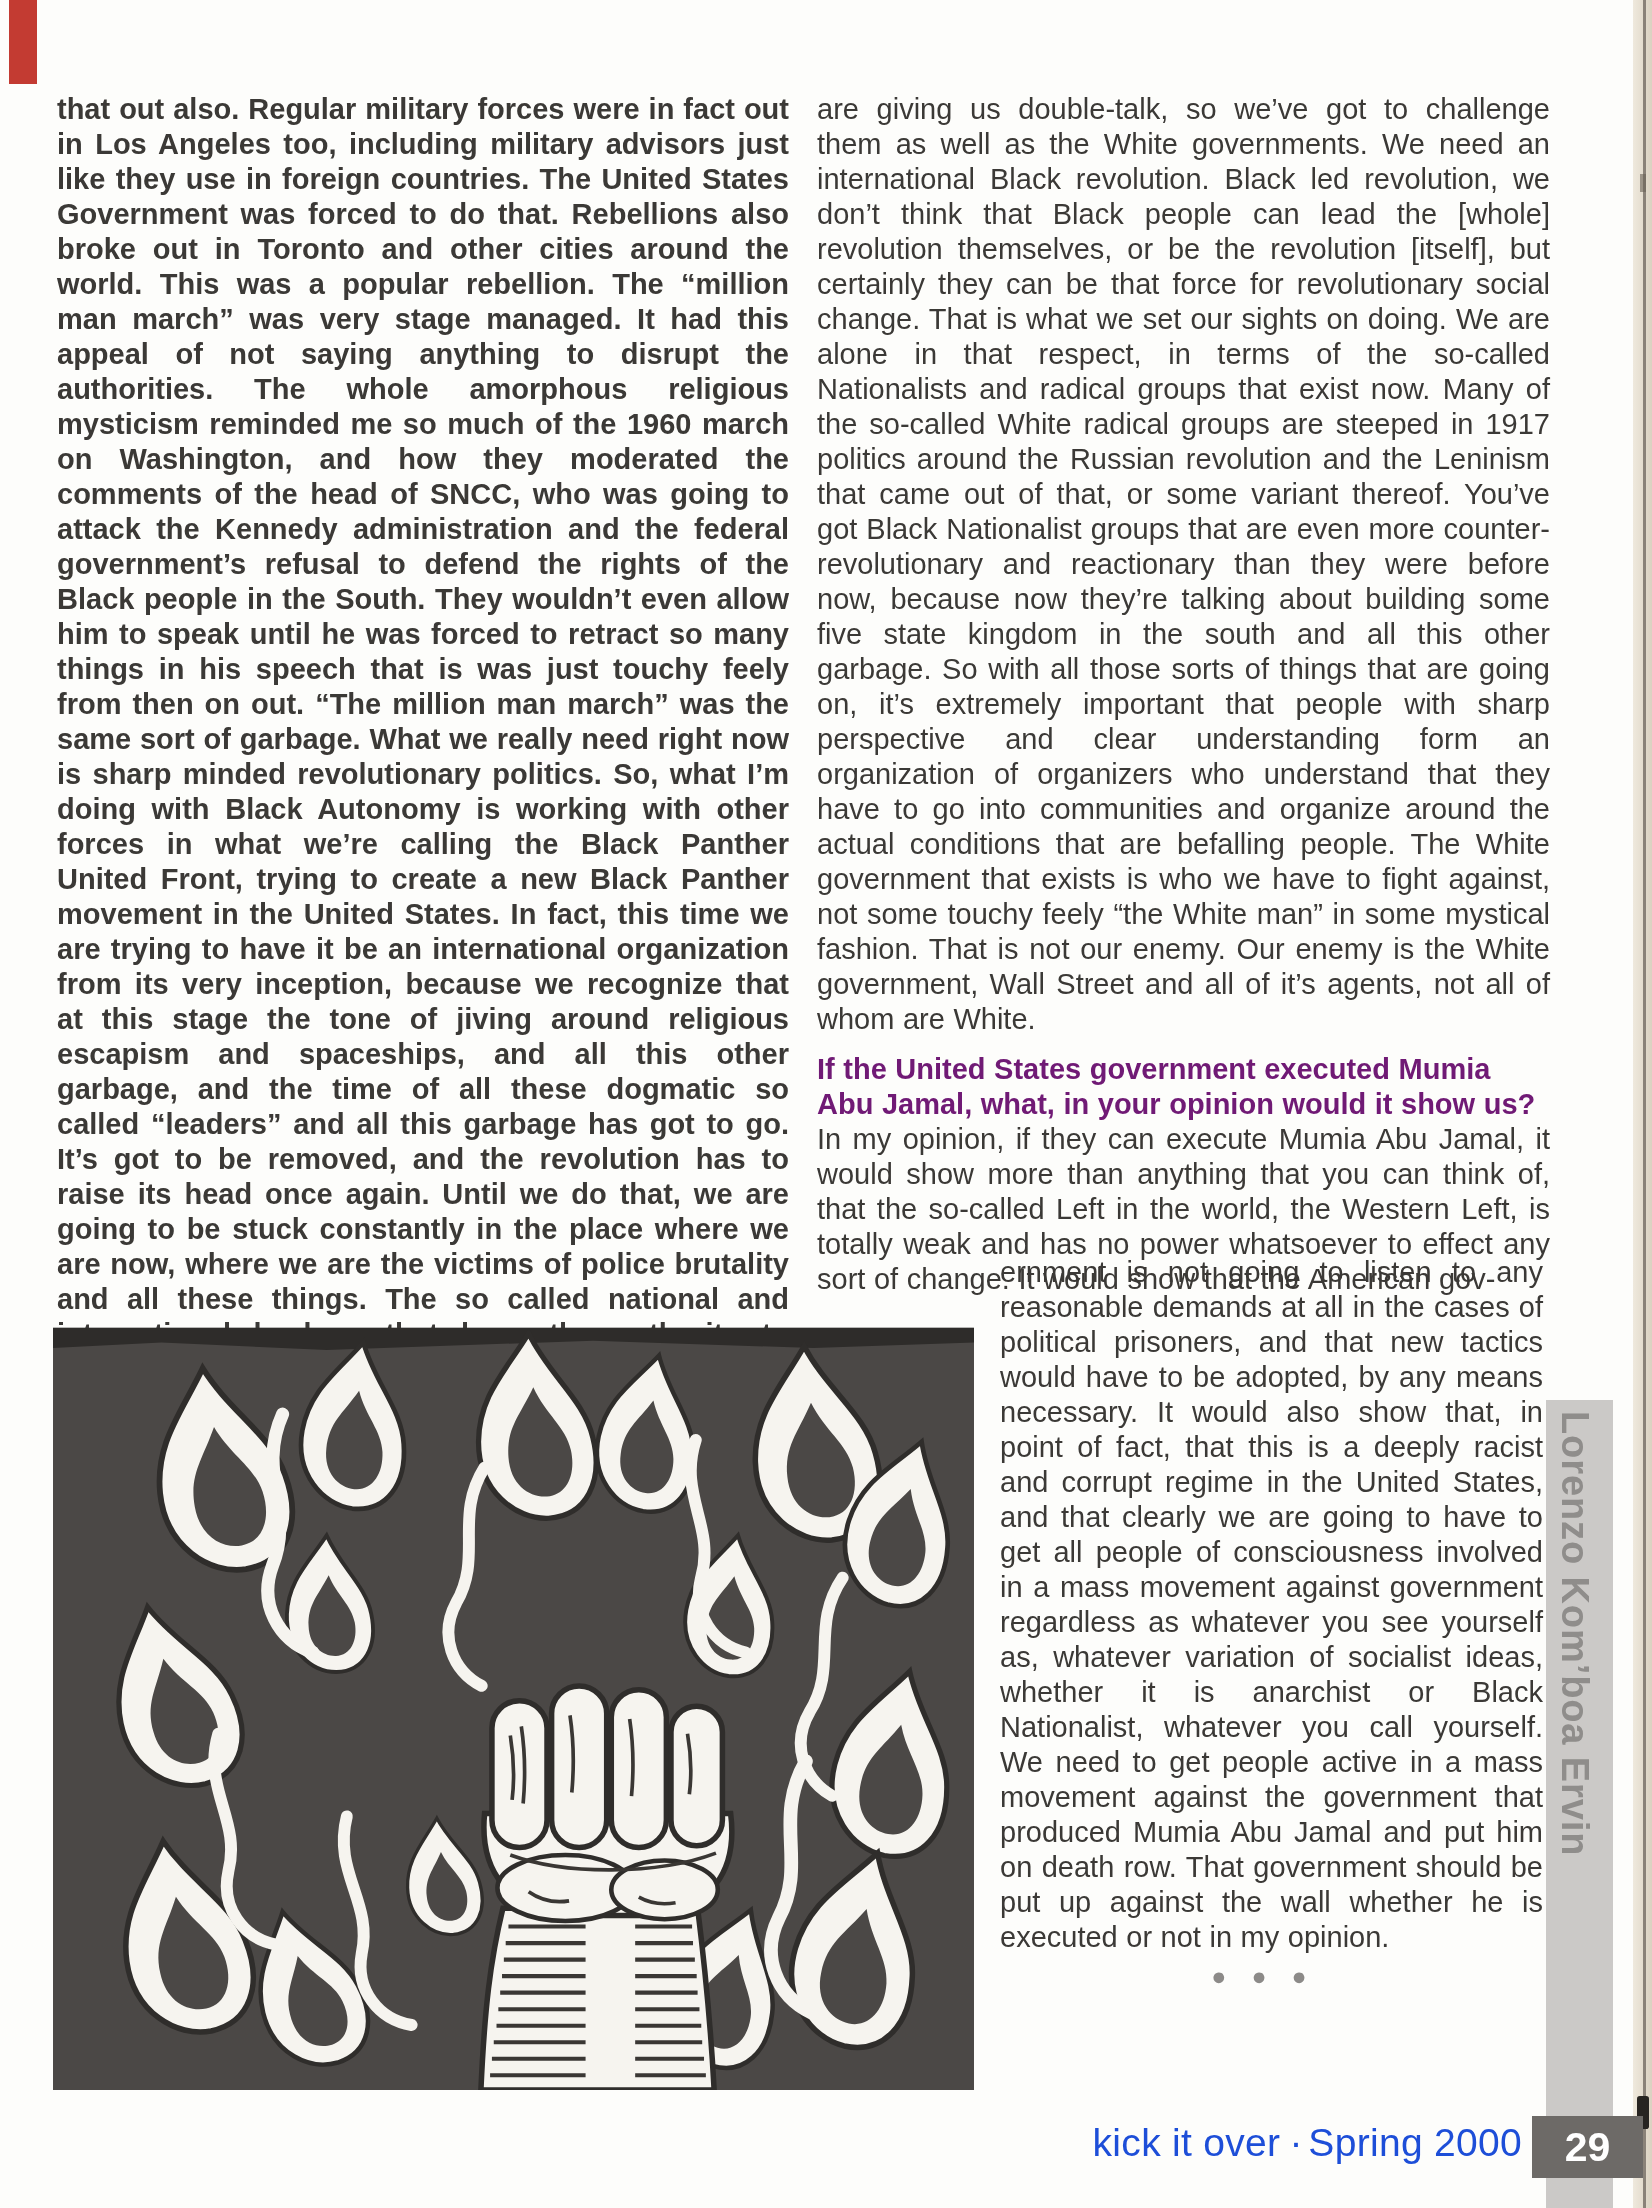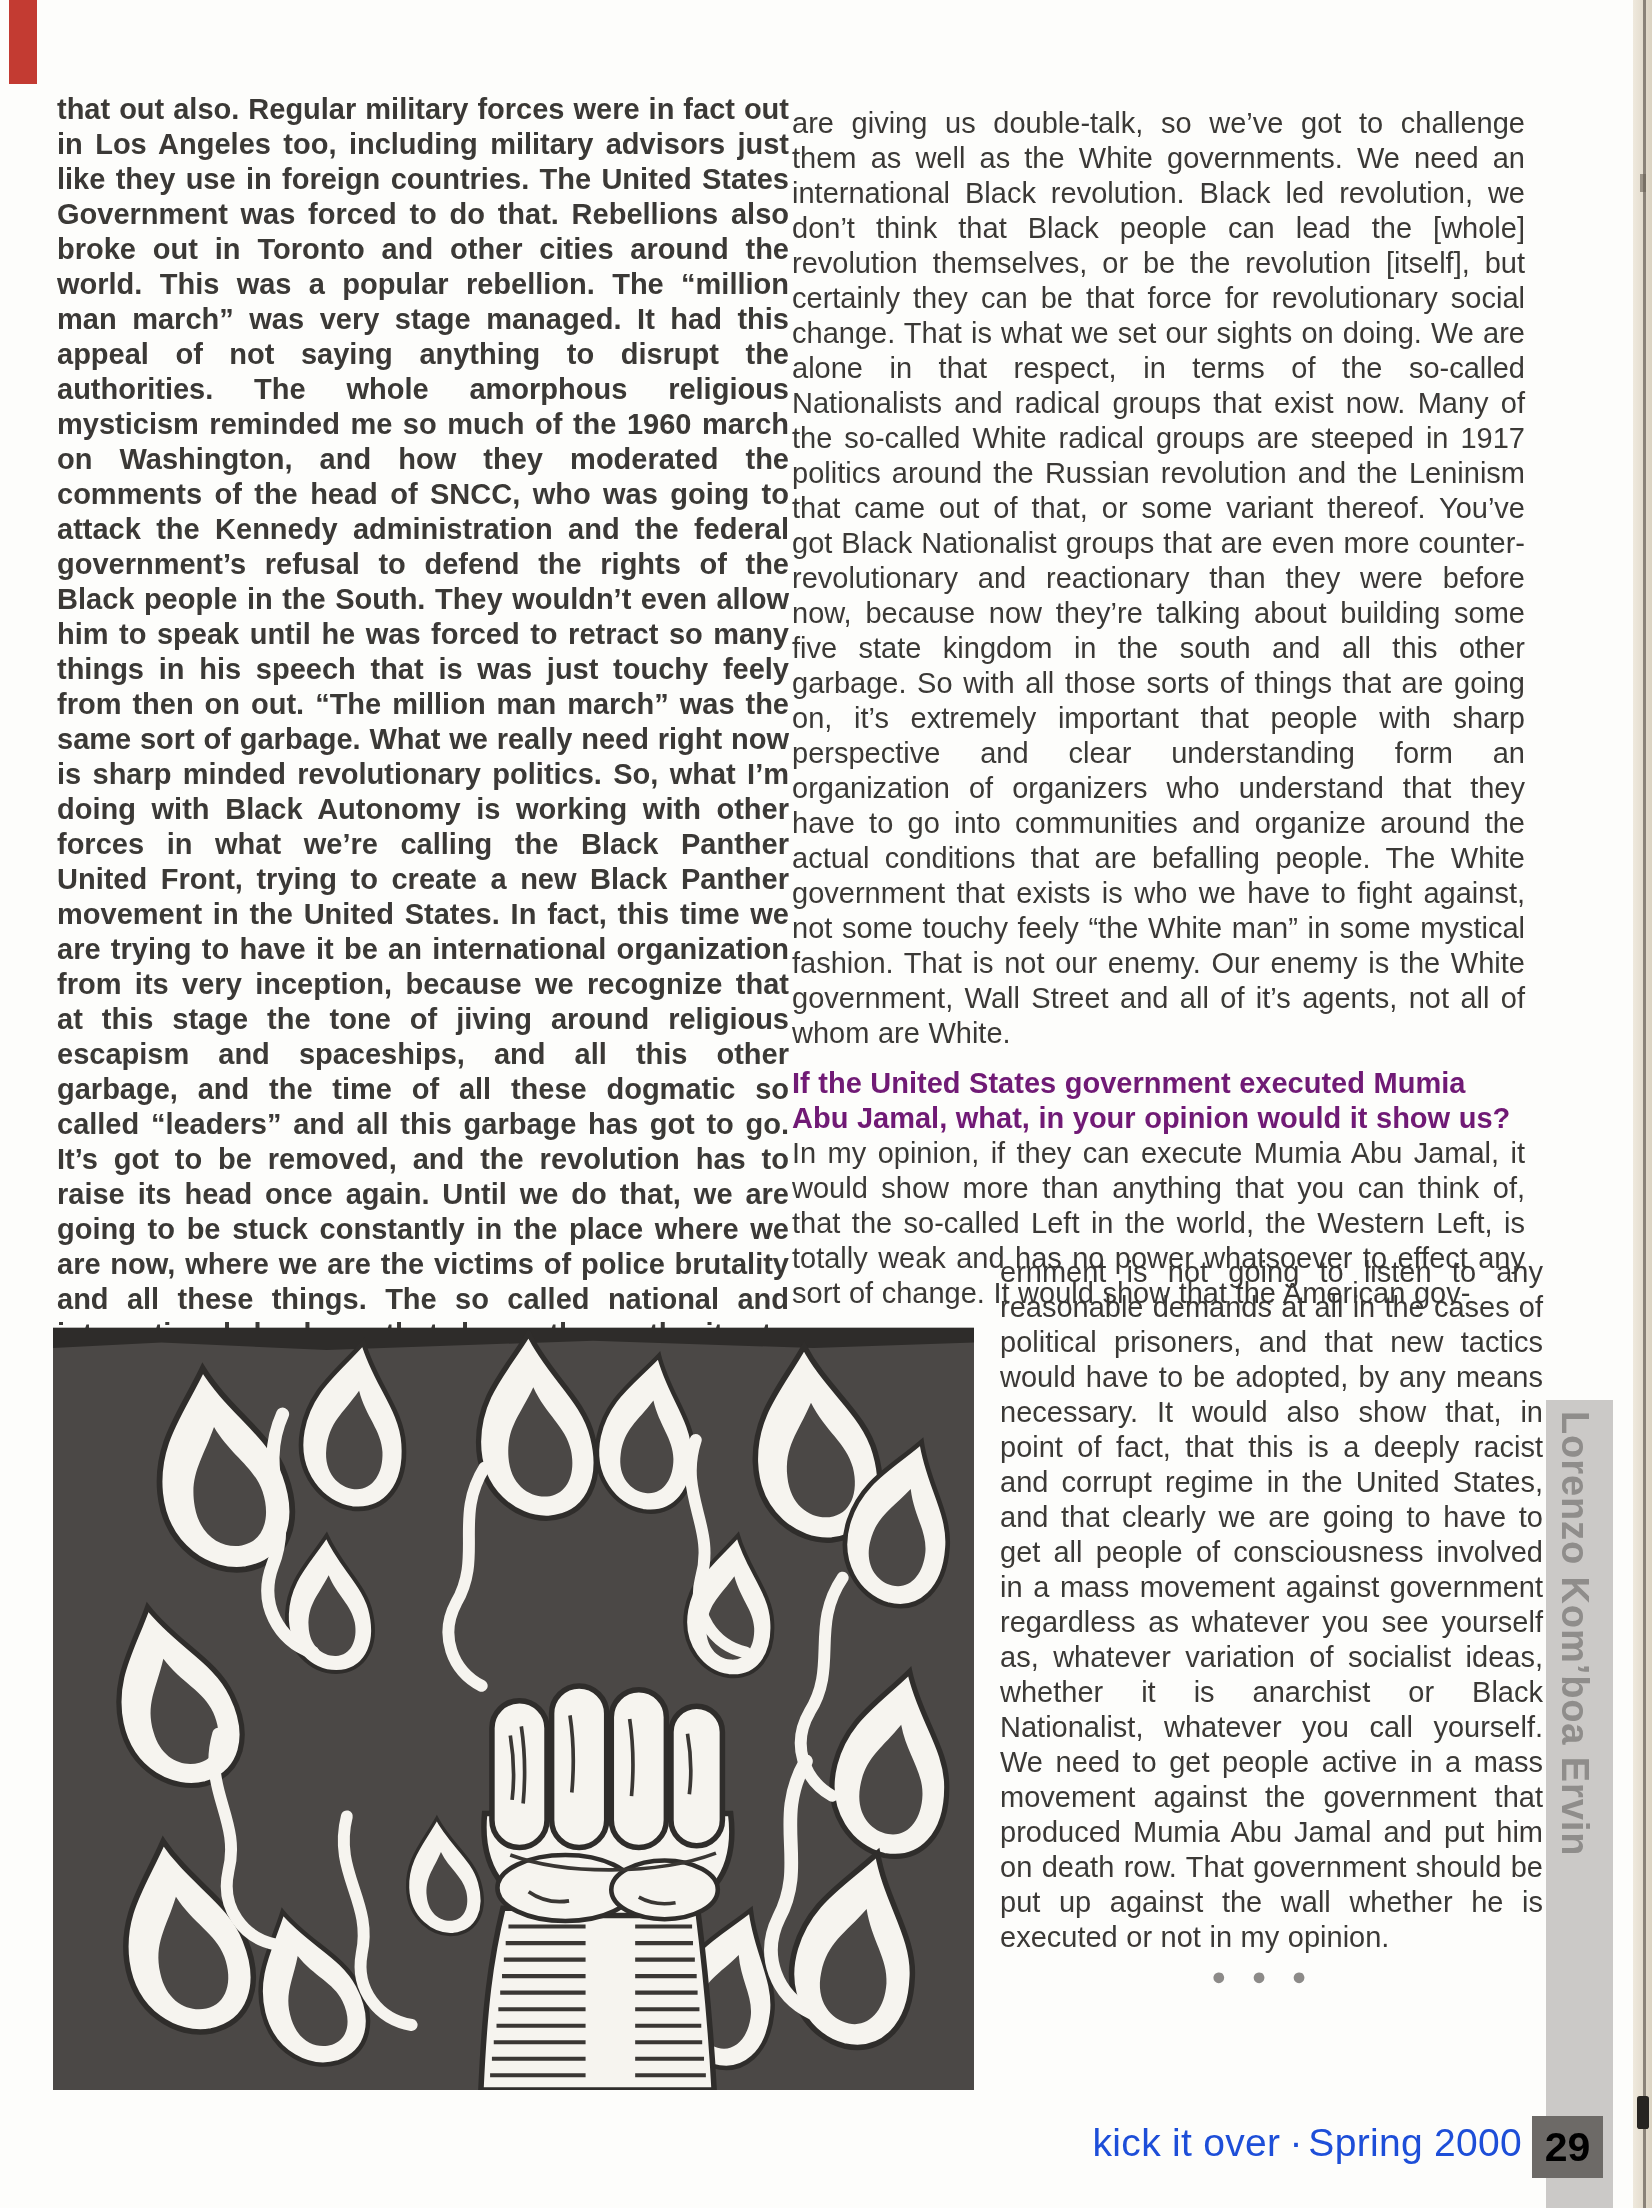--- a/index.html
+++ b/index.html
@@ -7,21 +7,21 @@
     position:relative;width:1653px;height:2209px;margin:0 auto;
     background:#fdfdfb;overflow:hidden;
     font-family:"Liberation Sans",sans-serif;
   }
   
   .bodytext{
     position:absolute;color:#3b3936;font-size:29px;line-height:35px;
     text-align:justify;hyphens:auto;-webkit-hyphens:auto;word-spacing:0.5px;
   }
   .col-left{left:57px;top:92px;width:732px;font-weight:bold;}
-  .col-right{left:792px;top:92px;width:733px;margin-top:14px;}
+  .col-right{left:817px;top:92px;width:733px;}
   .col-narrow{left:1000px;top:1242px;width:543px;margin-top:13px;}
   .question{
     font-weight:700;color:#701a75;margin:14.7px 0 0 0;
     text-align:left;
   }
   .answer-start{margin:0;}
   p{margin:0;}
   
   .divider{
     position:absolute;left:1000px;top:1962px;width:543px;
@@ -38,23 +38,23 @@
     font-size:38px;font-weight:700;color:#8f8d8b;letter-spacing:0.9px;
     white-space:nowrap;
   }
   
   .footer{
     position:absolute;left:817px;top:2121px;width:705px;text-align:right;
     font-size:39px;color:#1d4ed8;font-weight:500;letter-spacing:0.3px;
   }
   .footer .sep{padding:0 5.5px 0 9.2px;}
   .pagebox{
-    position:absolute;left:1532px;top:2116px;width:71px;height:62px;
+    position:absolute;left:1532px;top:2116px;width:111px;height:62px;
     background:#6d6a67;display:flex;align-items:center;justify-content:center;
-    color:#000000;font-size:41px;font-weight:700;
+    color:#ffffff;font-size:41px;font-weight:700;
   }
   
   .red-mark{position:absolute;left:9.2px;top:0;width:27.5px;height:84px;background:#c33b32;}
   .paper-edge{
     position:absolute;left:1633px;top:0;width:20px;height:2209px;
     background:linear-gradient(to right,#efe9dd,#d9d0bf);
   }
   .edge-line{position:absolute;left:1643px;top:0;width:2.8px;height:2209px;background:#5a534b;opacity:.65;}
   .edge-mark1{position:absolute;left:1637px;top:2096px;width:12px;height:33px;background:#272421;border-radius:2.8px;}
   .edge-mark2{position:absolute;left:1640px;top:174px;width:6.4px;height:18.4px;background:#6b6257;opacity:.6;}

